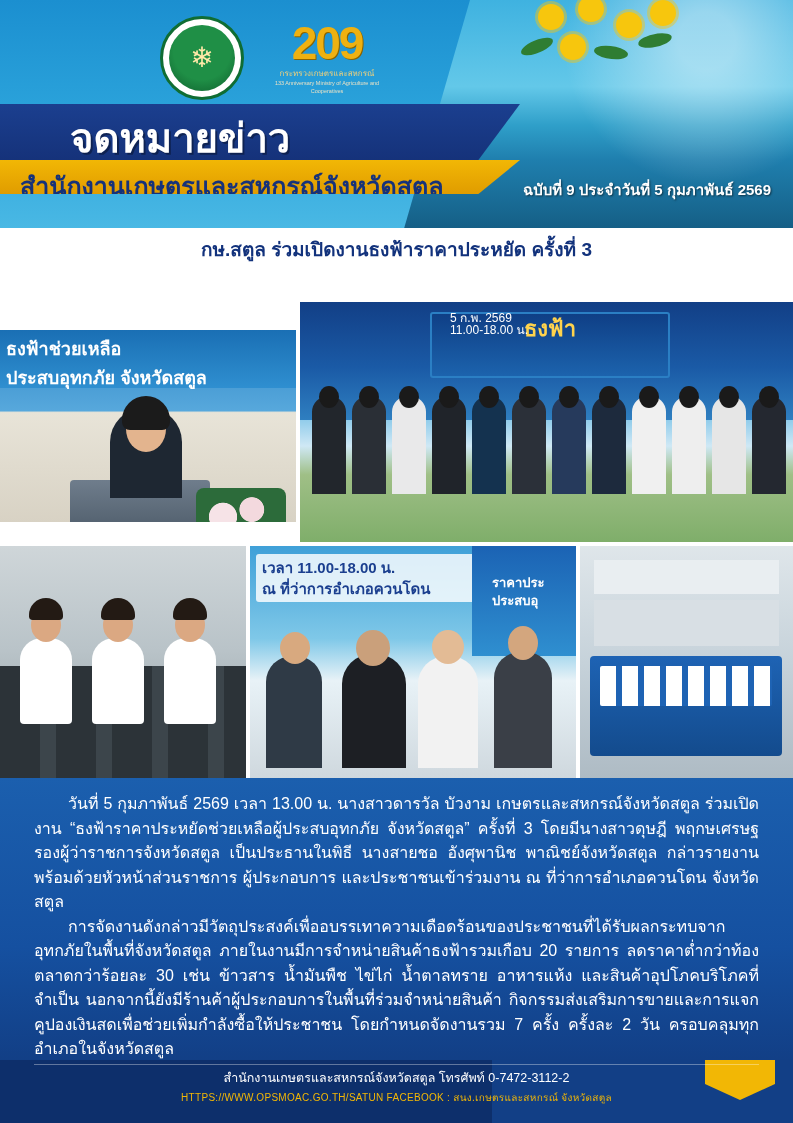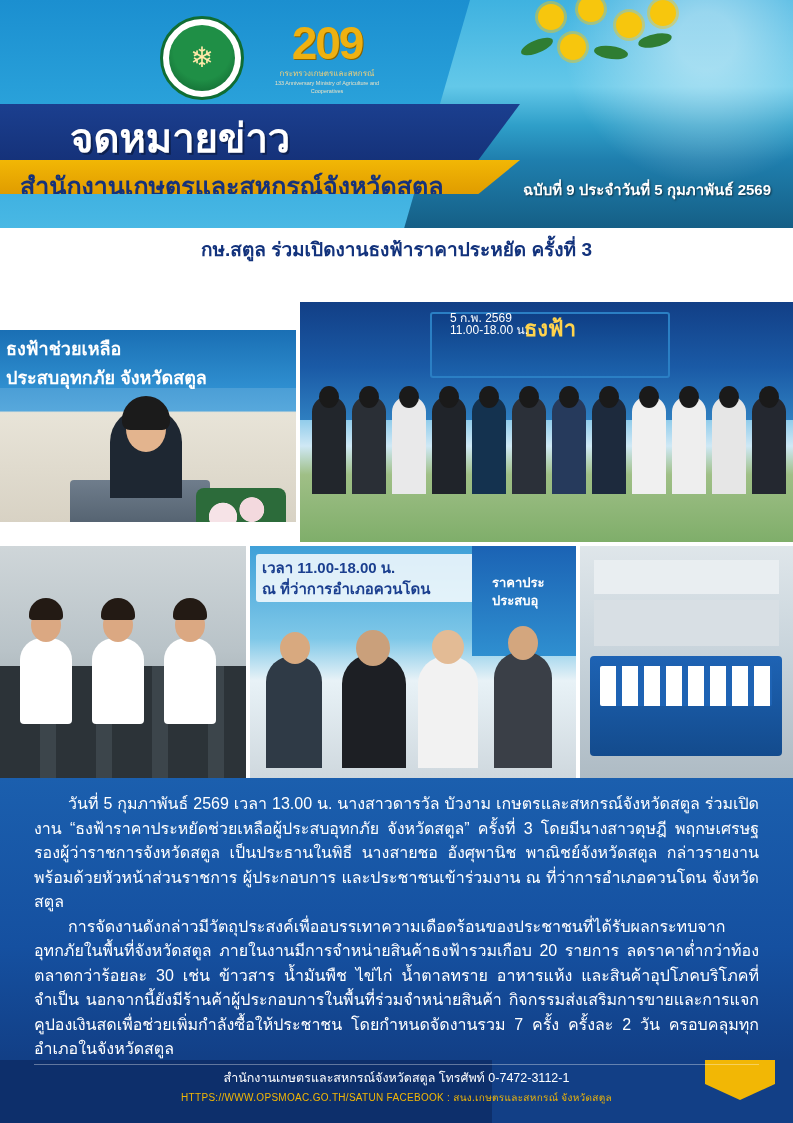--- a/index.html
+++ b/index.html
@@ -340,17 +340,17 @@
     <div class="bodytext">
       <p>วันที่ 5 กุมภาพันธ์ 2569 เวลา 13.00 น. นางสาวดารวัล บัวงาม เกษตรและสหกรณ์จังหวัดสตูล ร่วมเปิดงาน “ธงฟ้าราคาประหยัดช่วยเหลือผู้ประสบอุทกภัย จังหวัดสตูล” ครั้งที่ 3 โดยมีนางสาวดุษฎี พฤกษเศรษฐ รองผู้ว่าราชการจังหวัดสตูล เป็นประธานในพิธี นางสายชอ อังศุพานิช พาณิชย์จังหวัดสตูล กล่าวรายงาน พร้อมด้วยหัวหน้าส่วนราชการ ผู้ประกอบการ และประชาชนเข้าร่วมงาน ณ ที่ว่าการอำเภอควนโดน จังหวัดสตูล</p>
       <p>การจัดงานดังกล่าวมีวัตถุประสงค์เพื่ออบรรเทาความเดือดร้อนของประชาชนที่ได้รับผลกระทบจากอุทกภัยในพื้นที่จังหวัดสตูล ภายในงานมีการจำหน่ายสินค้าธงฟ้ารวมเกือบ 20 รายการ ลดราคาต่ำกว่าท้องตลาดกว่าร้อยละ 30 เช่น ข้าวสาร น้ำมันพืช ไข่ไก่ น้ำตาลทราย อาหารแห้ง และสินค้าอุปโภคบริโภคที่จำเป็น นอกจากนี้ยังมีร้านค้าผู้ประกอบการในพื้นที่ร่วมจำหน่ายสินค้า กิจกรรมส่งเสริมการขายและการแจกคูปองเงินสดเพื่อช่วยเพิ่มกำลังซื้อให้ประชาชน โดยกำหนดจัดงานรวม 7 ครั้ง ครั้งละ 2 วัน ครอบคลุมทุกอำเภอในจังหวัดสตูล</p>
     </div>
   </div>
 
   <div class="footer">
     <div class="wedge"></div>
     <div class="ytab"></div>
     <div class="rule"></div>
-    <div class="l1">สำนักงานเกษตรและสหกรณ์จังหวัดสตูล โทรศัพท์ 0-7472-3112-1</div>
+    <div class="l1">สำนักงานเกษตรและสหกรณ์จังหวัดสตูล โทรศัพท์ 0-7472-3112-2</div>
     <div class="l2">HTTPS://WWW.OPSMOAC.GO.TH/SATUN   FACEBOOK : สนง.เกษตรและสหกรณ์ จังหวัดสตูล</div>
   </div>
 
 </div>
 
 </body></html>

